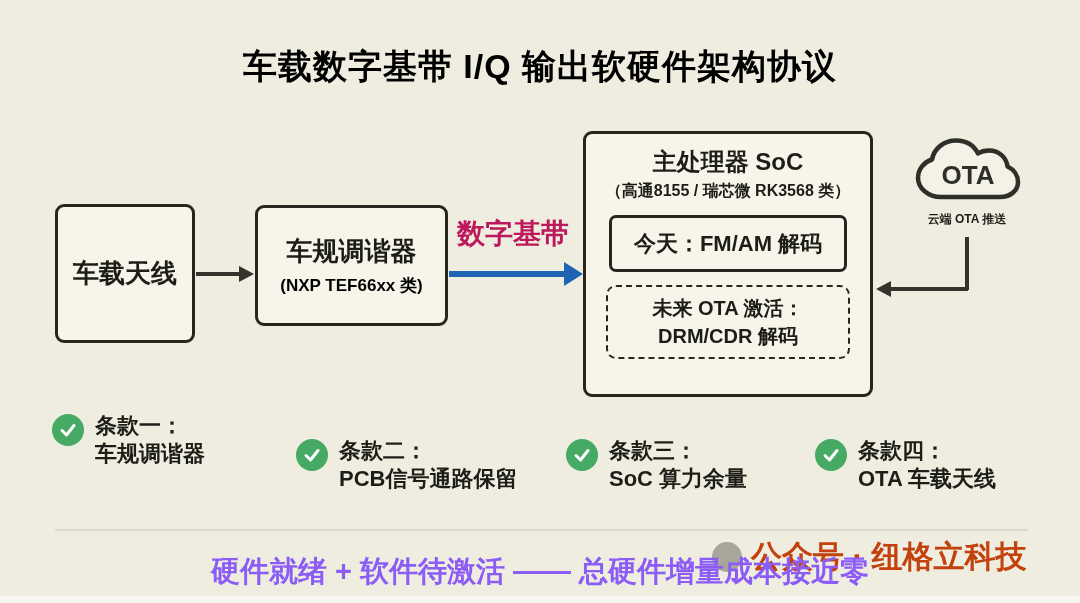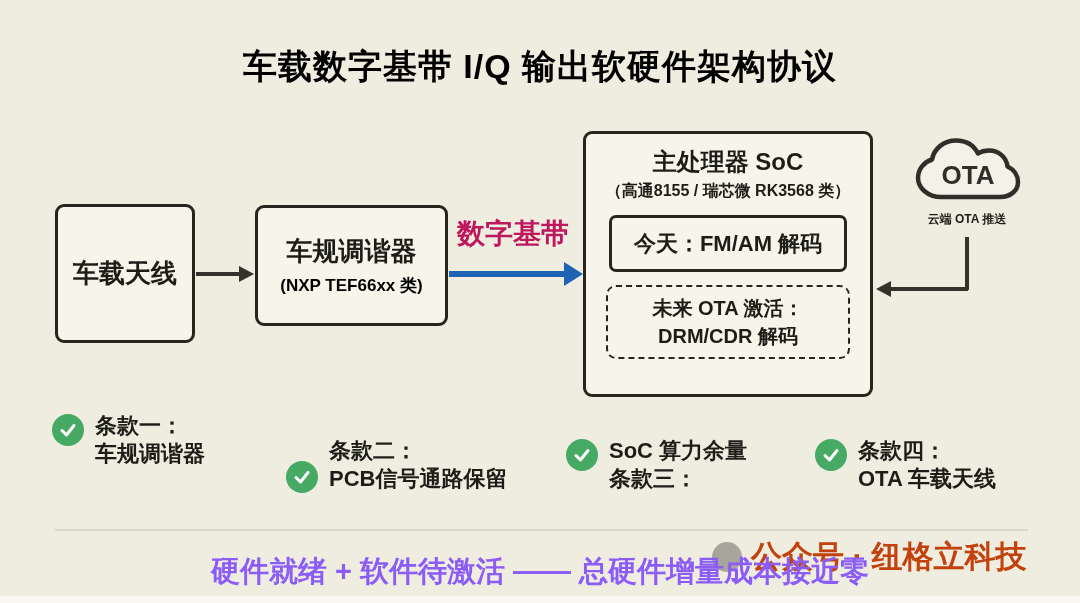--- a/index.html
+++ b/index.html
@@ -65,21 +65,21 @@
   .ota-head{left:876px;top:281px;border-width:8px 15px 8px 0;border-color:transparent #33332b transparent transparent;}
   
   .clause{position:absolute;display:flex;align-items:flex-start;}
   .clause .check{
     width:32px;height:32px;border-radius:50%;background:#46a964;
     display:flex;align-items:center;justify-content:center;flex:0 0 32px;
     margin-top:2px;
   }
   .clause .txt{margin-left:11px;font-size:22px;font-weight:bold;line-height:1.27;}
   .c1{left:52px;top:412px;}
-  .c2{left:286px;top:437px;align-items:flex-end;}
+  .c2{left:296px;top:437px;}
   .c3{left:566px;top:437px;}
   .c4{left:815px;top:437px;}
   
   .divider{position:absolute;left:55px;top:529px;width:973px;height:2px;background:#dbd8ca;}
   .watermark{
     position:absolute;left:712px;top:536px;display:flex;align-items:center;
     color:#c2410c;font-size:31px;font-weight:bold;z-index:1;white-space:nowrap;
   }
   .wm-circle{
     width:30px;height:30px;border-radius:50%;background:#908e84;opacity:.75;
@@ -160,22 +160,22 @@
       <div>PCB信号通路保留</div>
     </div>
   </div>
   <div class="clause c3">
     <div class="check">
       <svg width="20" height="20" viewBox="0 0 20 20">
           <polyline points="4,10.5 8.5,15 16,5.5" fill="none" stroke="#ffffff" stroke-width="3" stroke-linecap="round" stroke-linejoin="round"></polyline>
         </svg>
     </div>
     <div class="txt">
+      <div>条款三：</div>
       <div>SoC 算力余量</div>
-      <div>条款三：</div>
     </div>
   </div>
   <div class="clause c4">
     <div class="check">
       <svg width="20" height="20" viewBox="0 0 20 20">
           <polyline points="4,10.5 8.5,15 16,5.5" fill="none" stroke="#ffffff" stroke-width="3" stroke-linecap="round" stroke-linejoin="round"></polyline>
         </svg>
     </div>
     <div class="txt">
       <div>条款四：</div>

